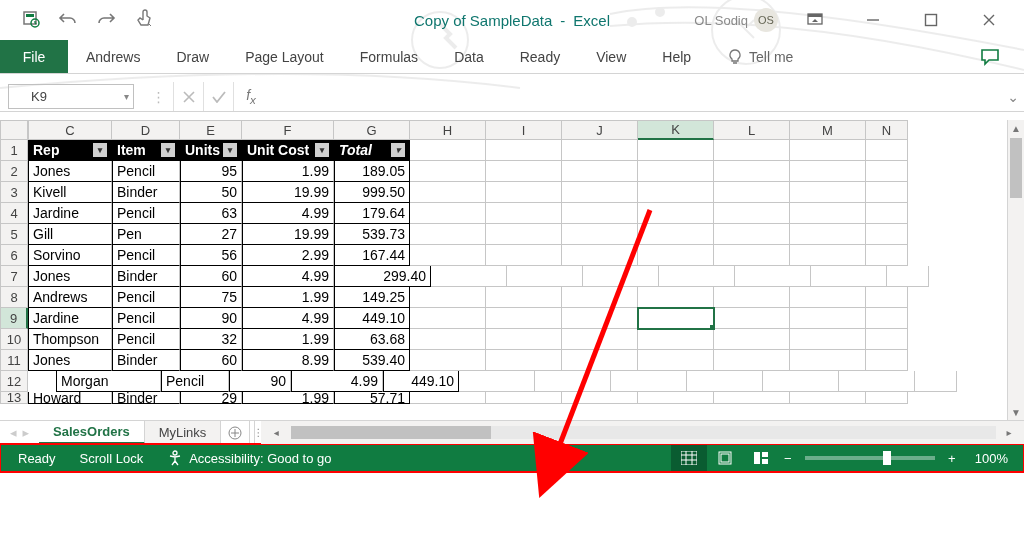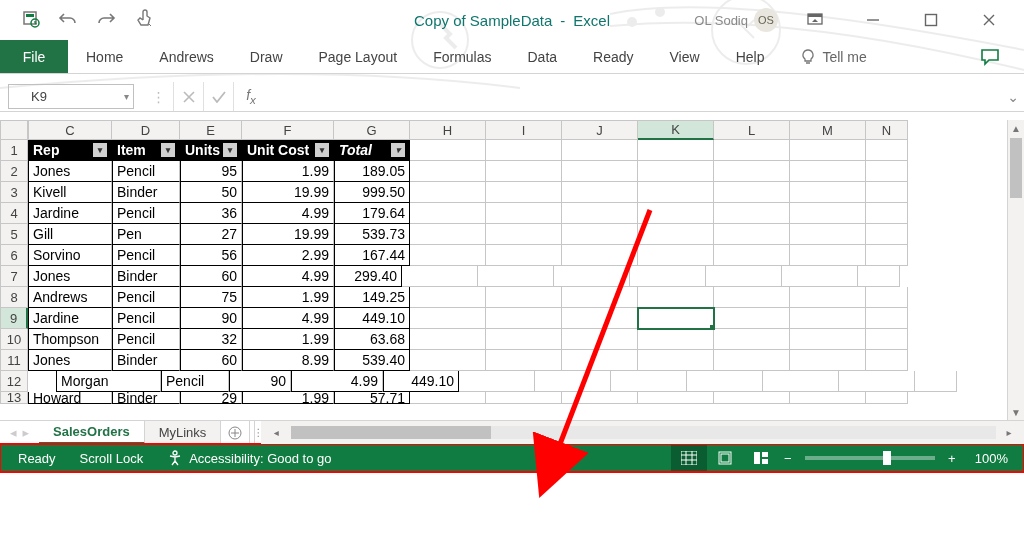--- a/index.html
+++ b/index.html
@@ -167,21 +167,20 @@
       <svg width="14" height="14">
           <path d="M2 2l10 10M12 2L2 12" stroke="#666" stroke-width="1.4"></path>
         </svg>
     </span>
   </div>
 </div>
 
 <div class="ribbon-tabs">
   <div class="file-tab">File</div>
   <div id="ribbon-tabs-container" style="display:flex;">
-      <div class="tab">Home</div>
       <div class="tab">Andrews</div>
       <div class="tab">Draw</div>
       <div class="tab">Page Layout</div>
       <div class="tab">Formulas</div>
       <div class="tab">Data</div>
       <div class="tab">Ready</div>
       <div class="tab">View</div>
       <div class="tab">Help</div>
     </div>
   <div class="tab tell-me">
@@ -297,21 +296,21 @@
         <div class="cell" style="width: 76px;"></div>
         <div class="cell" style="width: 76px;"></div>
         <div class="cell" style="width: 76px;"></div>
         <div class="cell" style="width: 76px;"></div>
         <div class="cell" style="width: 42px;"></div>
       </div>
       <div class="row">
         <div class="row-h">4</div>
         <div class="cell table-border-b" style="width: 84px; border-left: 1px solid rgb(0, 0, 0); border-bottom: 1px solid rgb(0, 0, 0);">Jardine</div>
         <div class="cell table-border-b" style="width: 68px; border-left: 1px solid rgb(0, 0, 0); border-bottom: 1px solid rgb(0, 0, 0);">Pencil</div>
-        <div class="cell table-border-b r" style="width: 62px; border-left: 1px solid rgb(0, 0, 0); border-bottom: 1px solid rgb(0, 0, 0);">36</div>
+        <div class="cell table-border-b r" style="width: 62px; border-left: 1px solid rgb(0, 0, 0); border-bottom: 1px solid rgb(0, 0, 0);">63</div>
         <div class="cell table-border-b r" style="width: 92px; border-left: 1px solid rgb(0, 0, 0); border-bottom: 1px solid rgb(0, 0, 0);">4.99</div>
         <div class="cell table-border-b table-border-r r" style="width: 76px; border-left: 1px solid rgb(0, 0, 0); border-bottom: 1px solid rgb(0, 0, 0);">179.64</div>
         <div class="cell" style="width: 76px;"></div>
         <div class="cell" style="width: 76px;"></div>
         <div class="cell" style="width: 76px;"></div>
         <div class="cell" style="width: 76px;"></div>
         <div class="cell" style="width: 76px;"></div>
         <div class="cell" style="width: 76px;"></div>
         <div class="cell" style="width: 42px;"></div>
       </div>
@@ -344,21 +343,21 @@
         <div class="cell" style="width: 76px;"></div>
         <div class="cell" style="width: 76px;"></div>
         <div class="cell" style="width: 42px;"></div>
       </div>
       <div class="row">
         <div class="row-h">7</div>
         <div class="cell table-border-b" style="width: 84px; border-left: 1px solid rgb(0, 0, 0); border-bottom: 1px solid rgb(0, 0, 0);">Jones</div>
         <div class="cell table-border-b" style="width: 68px; border-left: 1px solid rgb(0, 0, 0); border-bottom: 1px solid rgb(0, 0, 0);">Binder</div>
         <div class="cell table-border-b r" style="width: 62px; border-left: 1px solid rgb(0, 0, 0); border-bottom: 1px solid rgb(0, 0, 0);">60</div>
         <div class="cell table-border-b r" style="width: 92px; border-left: 1px solid rgb(0, 0, 0); border-bottom: 1px solid rgb(0, 0, 0);">4.99</div>
-        <div class="cell table-border-b table-border-r r" style="width: 68px; border-left: 1px solid rgb(0, 0, 0); border-bottom: 1px solid rgb(0, 0, 0);">299.40</div>
+        <div class="cell table-border-b table-border-r r" style="width: 97px; border-left: 1px solid rgb(0, 0, 0); border-bottom: 1px solid rgb(0, 0, 0);">299.40</div>
         <div class="cell" style="width: 76px;"></div>
         <div class="cell" style="width: 76px;"></div>
         <div class="cell" style="width: 76px;"></div>
         <div class="cell" style="width: 76px;"></div>
         <div class="cell" style="width: 76px;"></div>
         <div class="cell" style="width: 76px;"></div>
         <div class="cell" style="width: 42px;"></div>
       </div>
       <div class="row">
         <div class="row-h">8</div>

